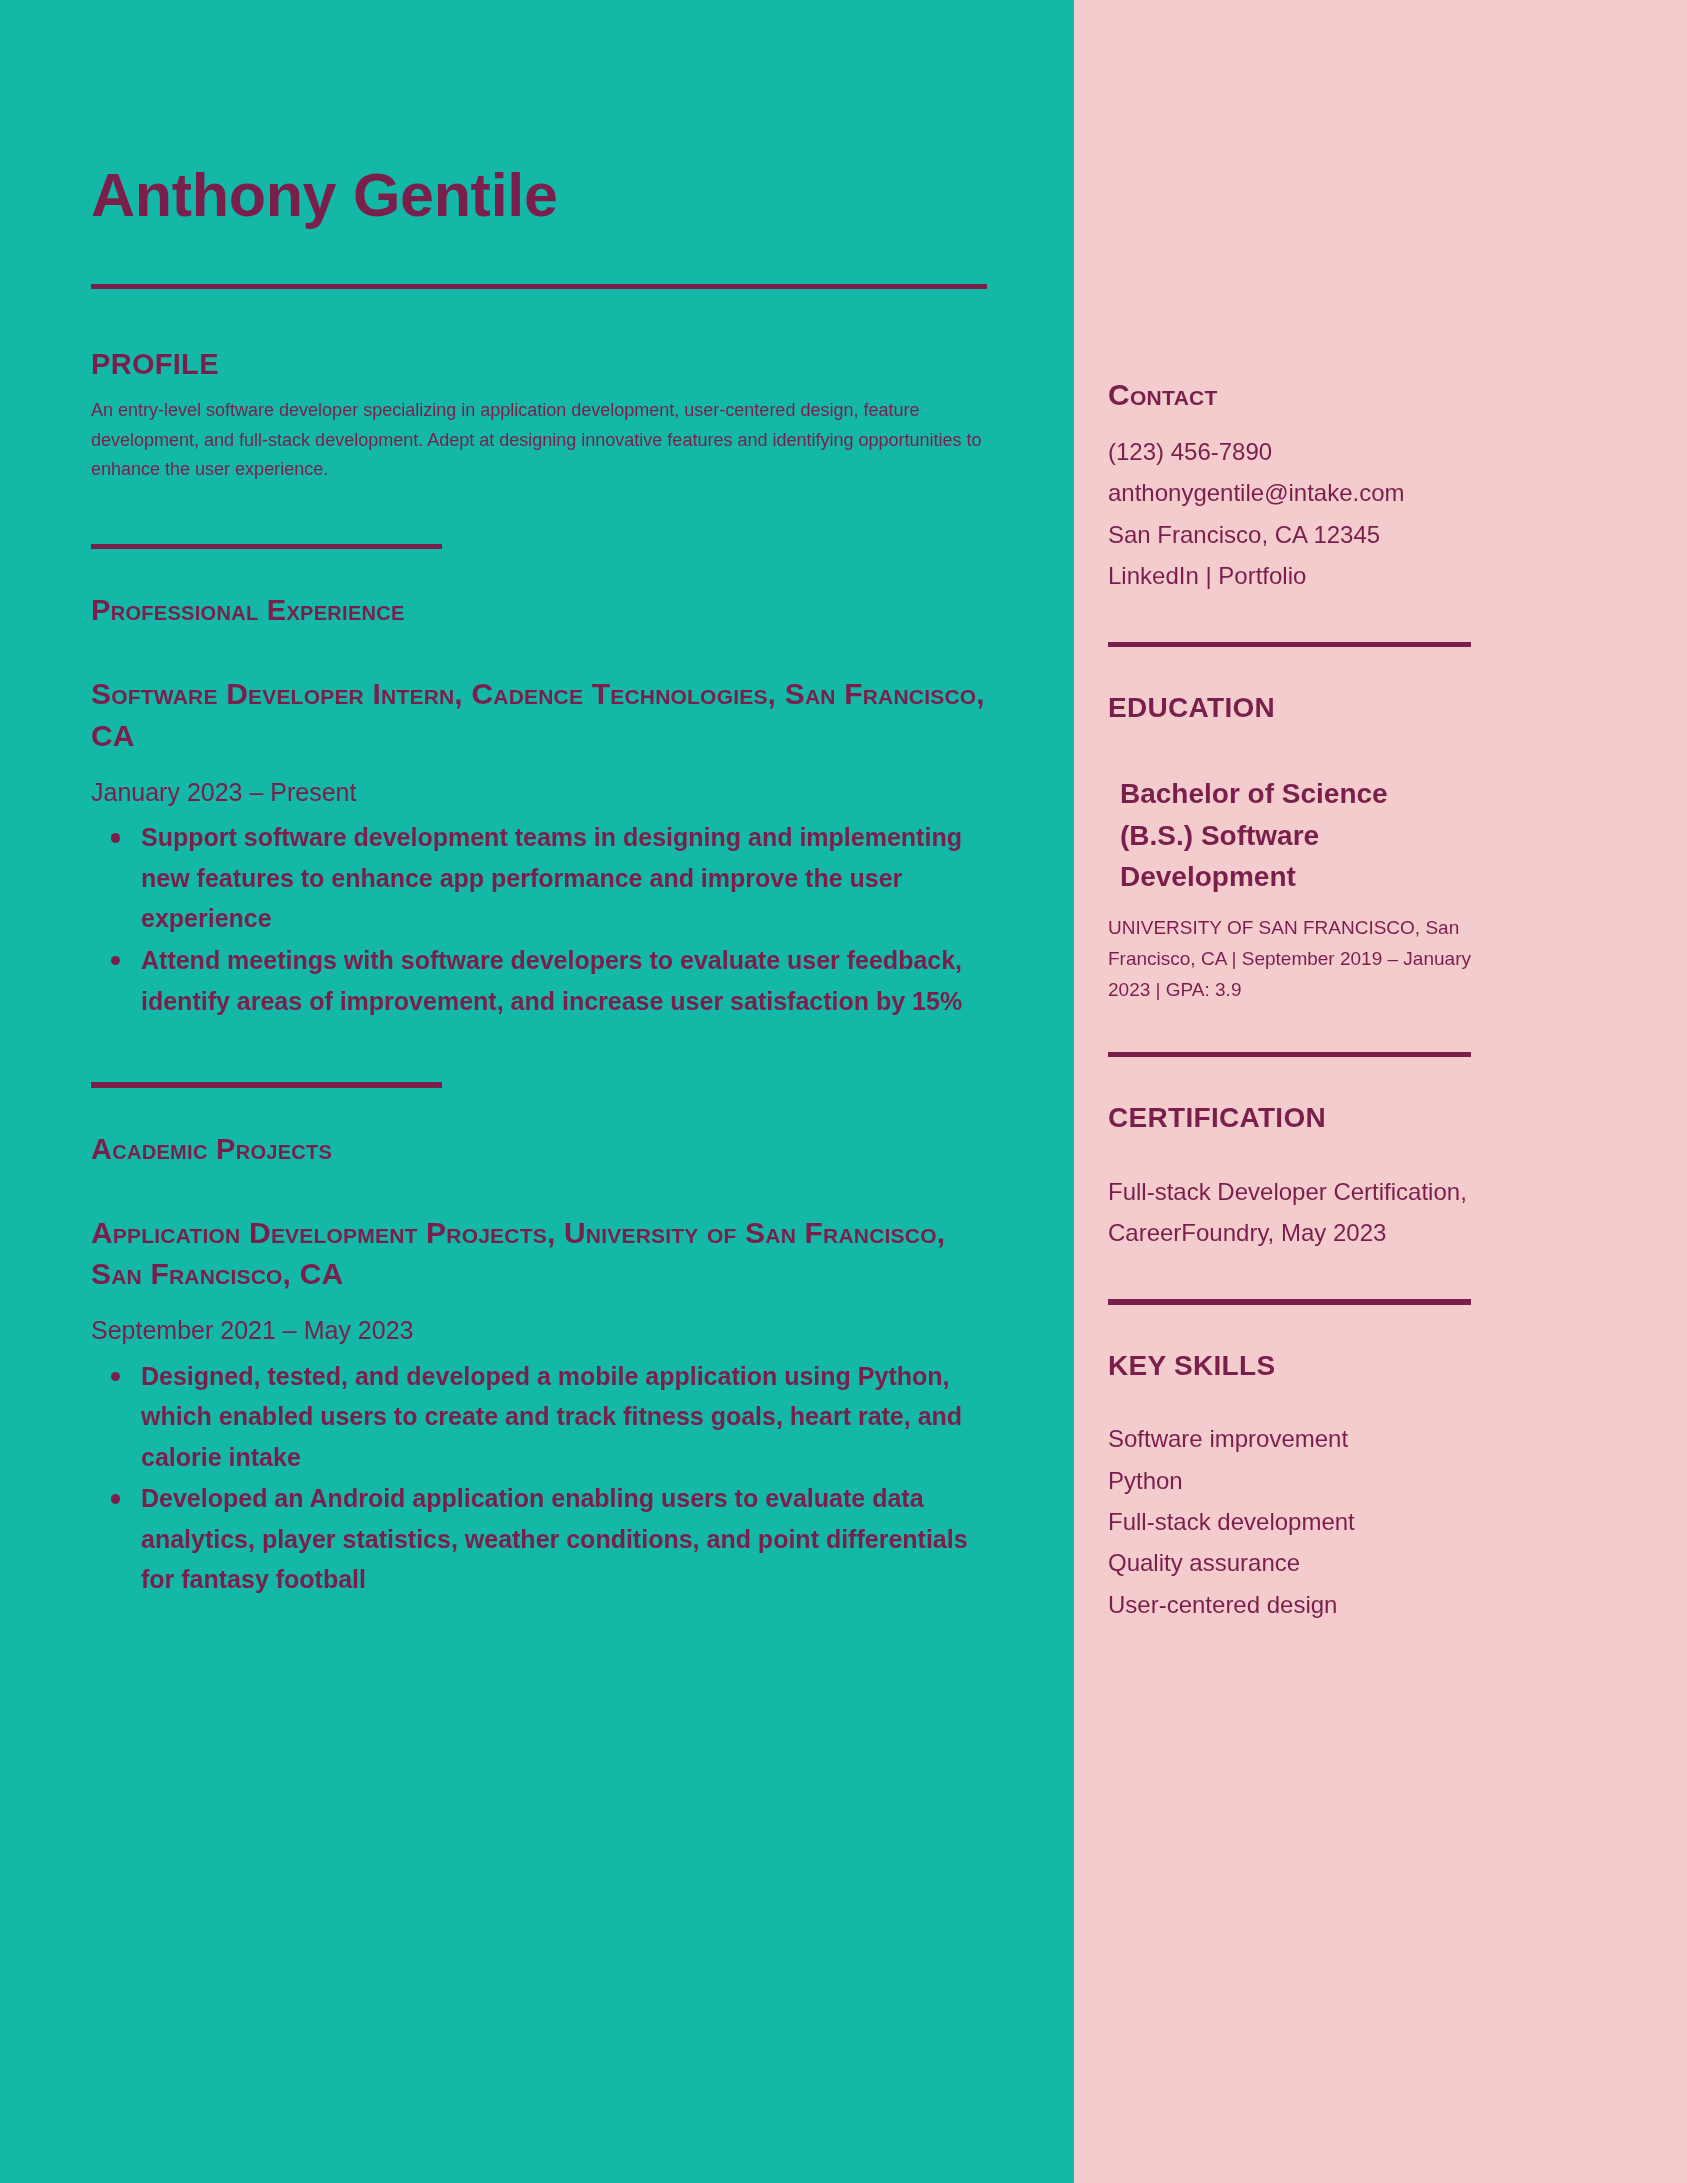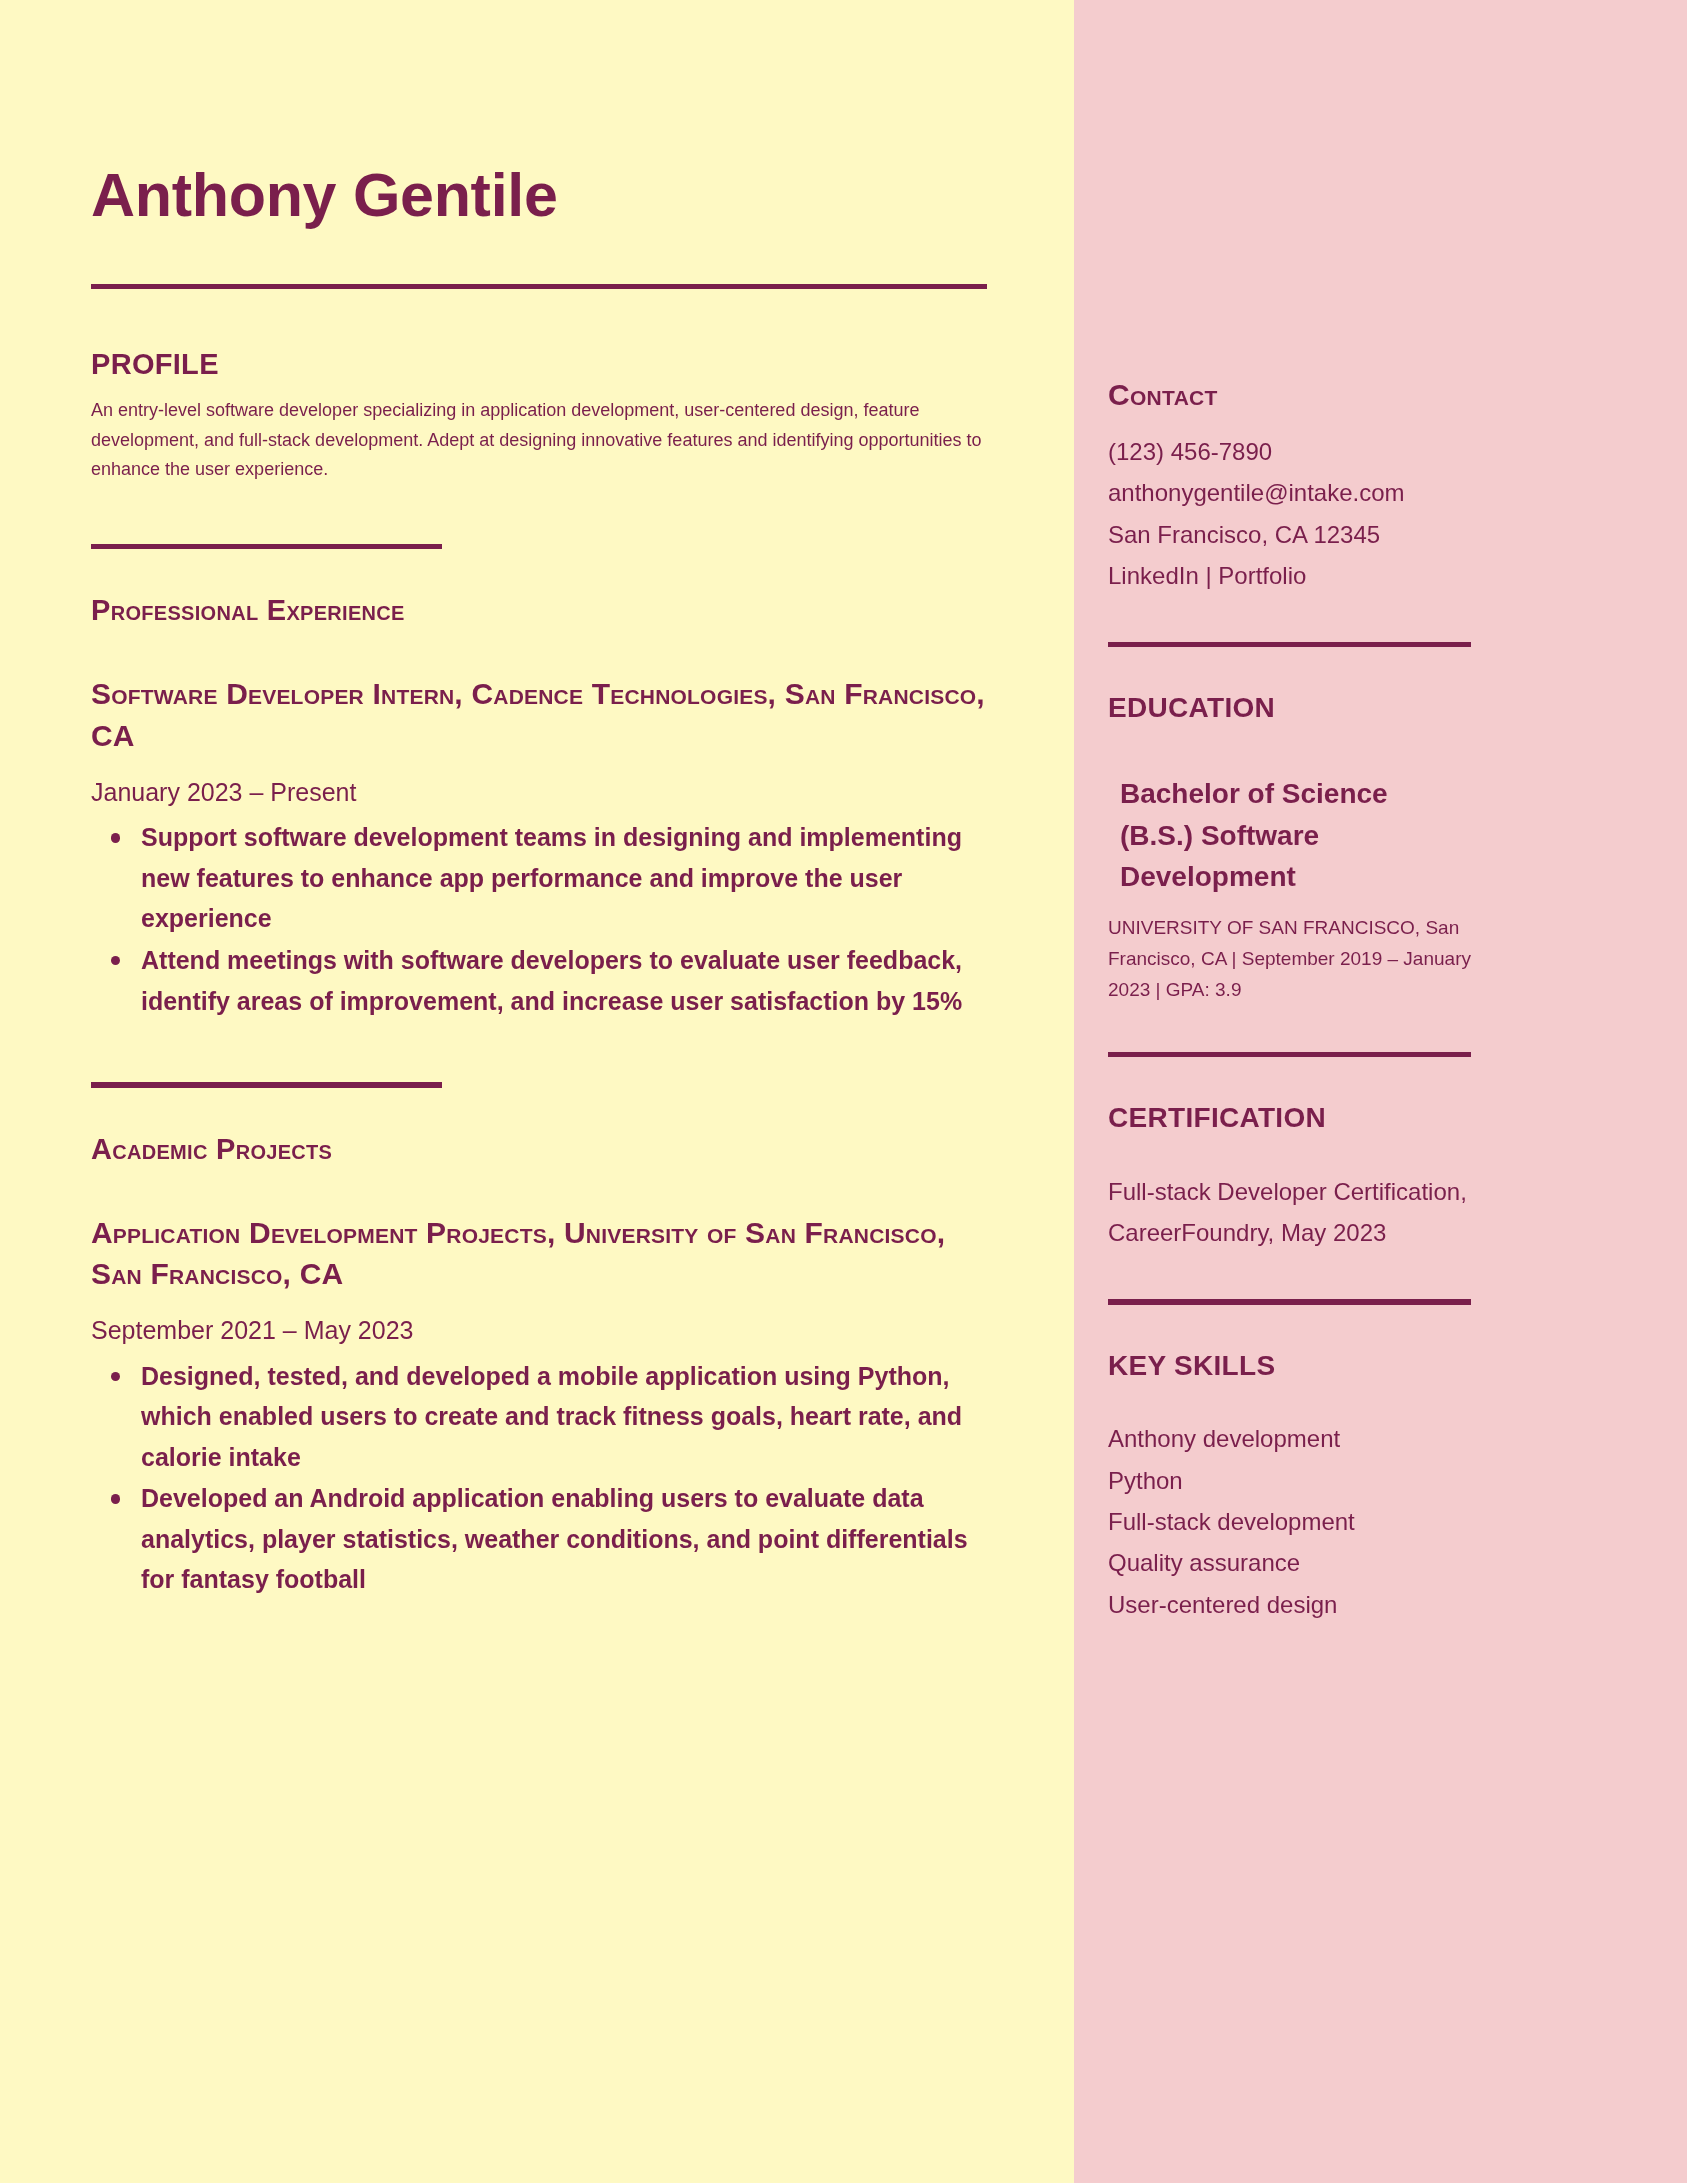--- a/index.html
+++ b/index.html
@@ -11,21 +11,21 @@
     height: 2183px;
     background: #ffffff;
     font-family: "Liberation Sans", sans-serif;
     overflow: hidden;
   }
 
   .page {
     position: relative;
     width: 1687px;
     height: 2183px;
-    background: #fef9c3;
+    background: #14b8a6;
   }
 
   
   .sidebar-bg {
     position: absolute;
     top: 0;
     right: 0;
     width: 613px;   
     height: 2183px;
     background: #F4CCCE;
@@ -302,21 +302,21 @@
       <p class="side-line">Full-stack Developer Certification, CareerFoundry, May 2023</p>
     </section>
 
     <div class="sp-70"></div>
     <div class="side-rule"></div>
     <div class="sp-70"></div>
 
     <section>
       <h2 class="side-head-caps">KEY SKILLS</h2>
       <div class="sp-56"></div>
-      <p class="side-line">Anthony development</p>
+      <p class="side-line">Software improvement</p>
       <p class="side-line">Python</p>
       <p class="side-line">Full-stack development</p>
       <p class="side-line">Quality assurance</p>
       <p class="side-line">User-centered design</p>
     </section>
 
   </div>
 
 </div>
 

